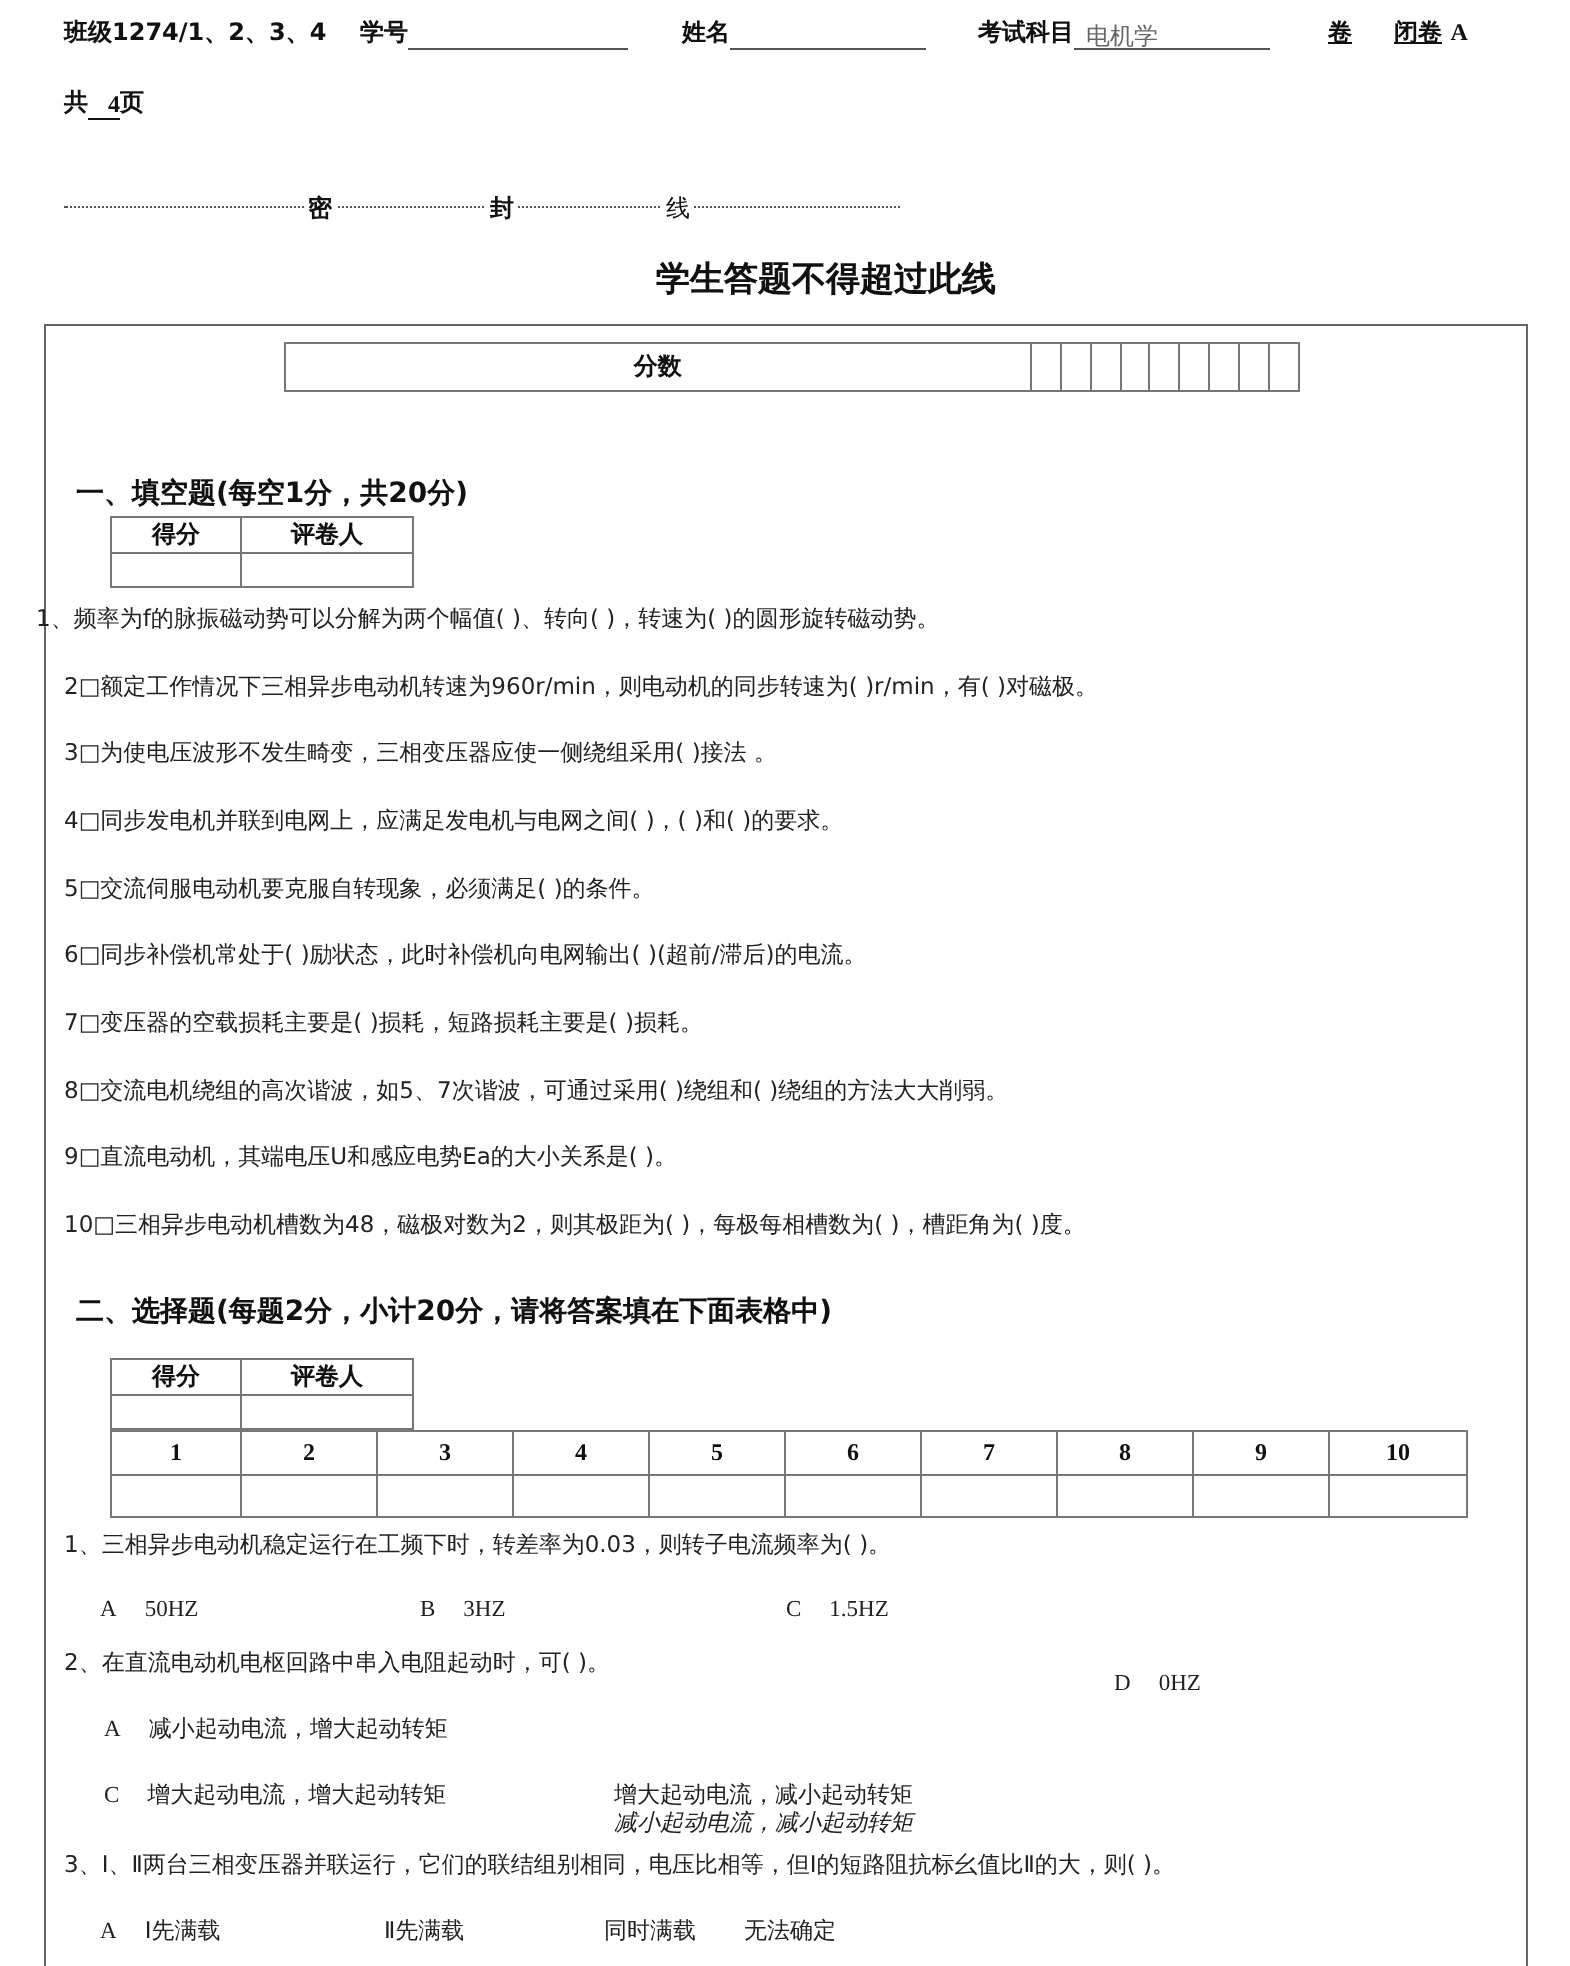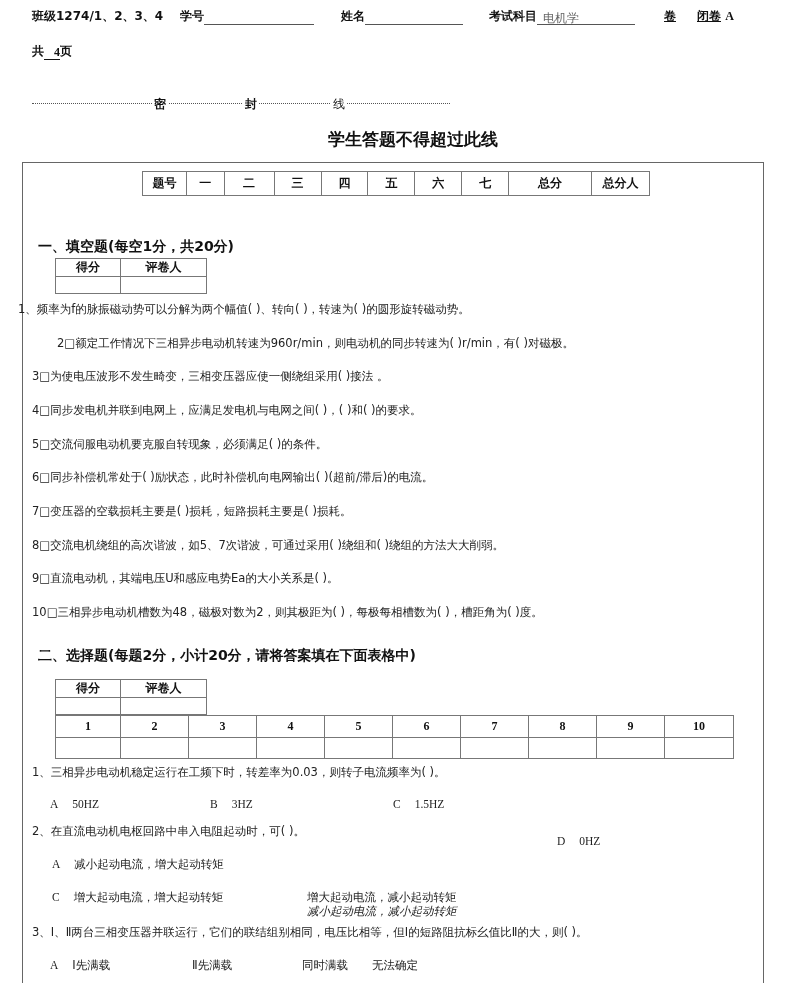--- a/index.html
+++ b/index.html
@@ -58,52 +58,52 @@
 <div class="dotline" style="left:32px; width:418px;"></div>
 <span class="seal-char" style="left:152px;">密</span>
 <span class="seal-char" style="left:243px;">封</span>
 <span class="seal-char" style="left:331px; font-weight:normal;">线</span>
 <div class="abs bold" style="left:328px; top:128px; font-size:17px;">学生答题不得超过此线</div>
 
 <div class="frame"></div>
 
 <table class="grid" style="left:142px; top:171px; width:508px;">
   <tbody>
-      <tr style="height:24px;">
-    <td style="width:42px;">题号</td>
-    <td style="width:36px;">一</td>
-    <td style="width:48px;">二</td>
-    <td style="width:45px;">三</td>
-    <td style="width:45px;">四</td>
-    <td style="width:45px;">五</td>
-    <td style="width:45px;">六</td>
-    <td style="width:45px;">七</td>
-    <td style="width:80px;">总分</td>
-    <td style="width:56px;">总分人</td>
+  <tr style="height:24px;">
+    <td>分数</td>
+    <td></td>
+    <td></td>
+    <td></td>
+    <td></td>
+    <td></td>
+    <td></td>
+    <td></td>
+    <td></td>
+    <td></td>
   </tr>
 </tbody>
   </table>
 
 <div class="sec-title" style="left:38px; top:238px;">一、填空题(每空1分，共20分)</div>
 
 <table class="grid" style="left:55px; top:258px; width:152px;">
   <tbody>
       <tr style="height:16px;">
     <td style="width:64px;">得分</td>
     <td>评卷人</td>
   </tr>
   <tr style="height:17px;">
     <td></td>
     <td></td>
   </tr>
 </tbody>
   </table>
 
 <div class="q" style="left:18px; top:302px;">1、频率为f的脉振磁动势可以分解为两个幅值(          )、转向(          )，转速为(          )的圆形旋转磁动势。</div>
-<div class="q" style="left:32px; top:336px;margin-left:25px;">2□额定工作情况下三相异步电动机转速为960r/min，则电动机的同步转速为(          )r/min，有(          )对磁极。</div>
+<div class="q" style="left:32px; top:336px;">2□额定工作情况下三相异步电动机转速为960r/min，则电动机的同步转速为(          )r/min，有(          )对磁极。</div>
 <div class="q" style="left:32px; top:369px;">3□为使电压波形不发生畸变，三相变压器应使一侧绕组采用(       )接法 。</div>
 <div class="q" style="left:32px; top:403px;">4□同步发电机并联到电网上，应满足发电机与电网之间(          )，(          )和(          )的要求。</div>
 <div class="q" style="left:32px; top:437px;">5□交流伺服电动机要克服自转现象，必须满足(          )的条件。</div>
 <div class="q" style="left:32px; top:470px;text-align:center;">6□同步补偿机常处于(    )励状态，此时补偿机向电网输出(     )(超前/滞后)的电流。</div>
 <div class="q" style="left:32px; top:504px;">7□变压器的空载损耗主要是(      )损耗，短路损耗主要是(      )损耗。</div>
 <div class="q" style="left:32px; top:538px;">8□交流电机绕组的高次谐波，如5、7次谐波，可通过采用(      )绕组和(      )绕组的方法大大削弱。</div>
 <div class="q" style="left:32px; top:571px;">9□直流电动机，其端电压U和感应电势Ea的大小关系是(            )。</div>
 <div class="q" style="left:32px; top:605px;">10□三相异步电动机槽数为48，磁极对数为2，则其极距为(          )，每极每相槽数为(          )，槽距角为(        )度。</div>
 
 <div class="sec-title" style="left:38px; top:647px;">二、选择题(每题2分，小计20分，请将答案填在下面表格中)</div>

